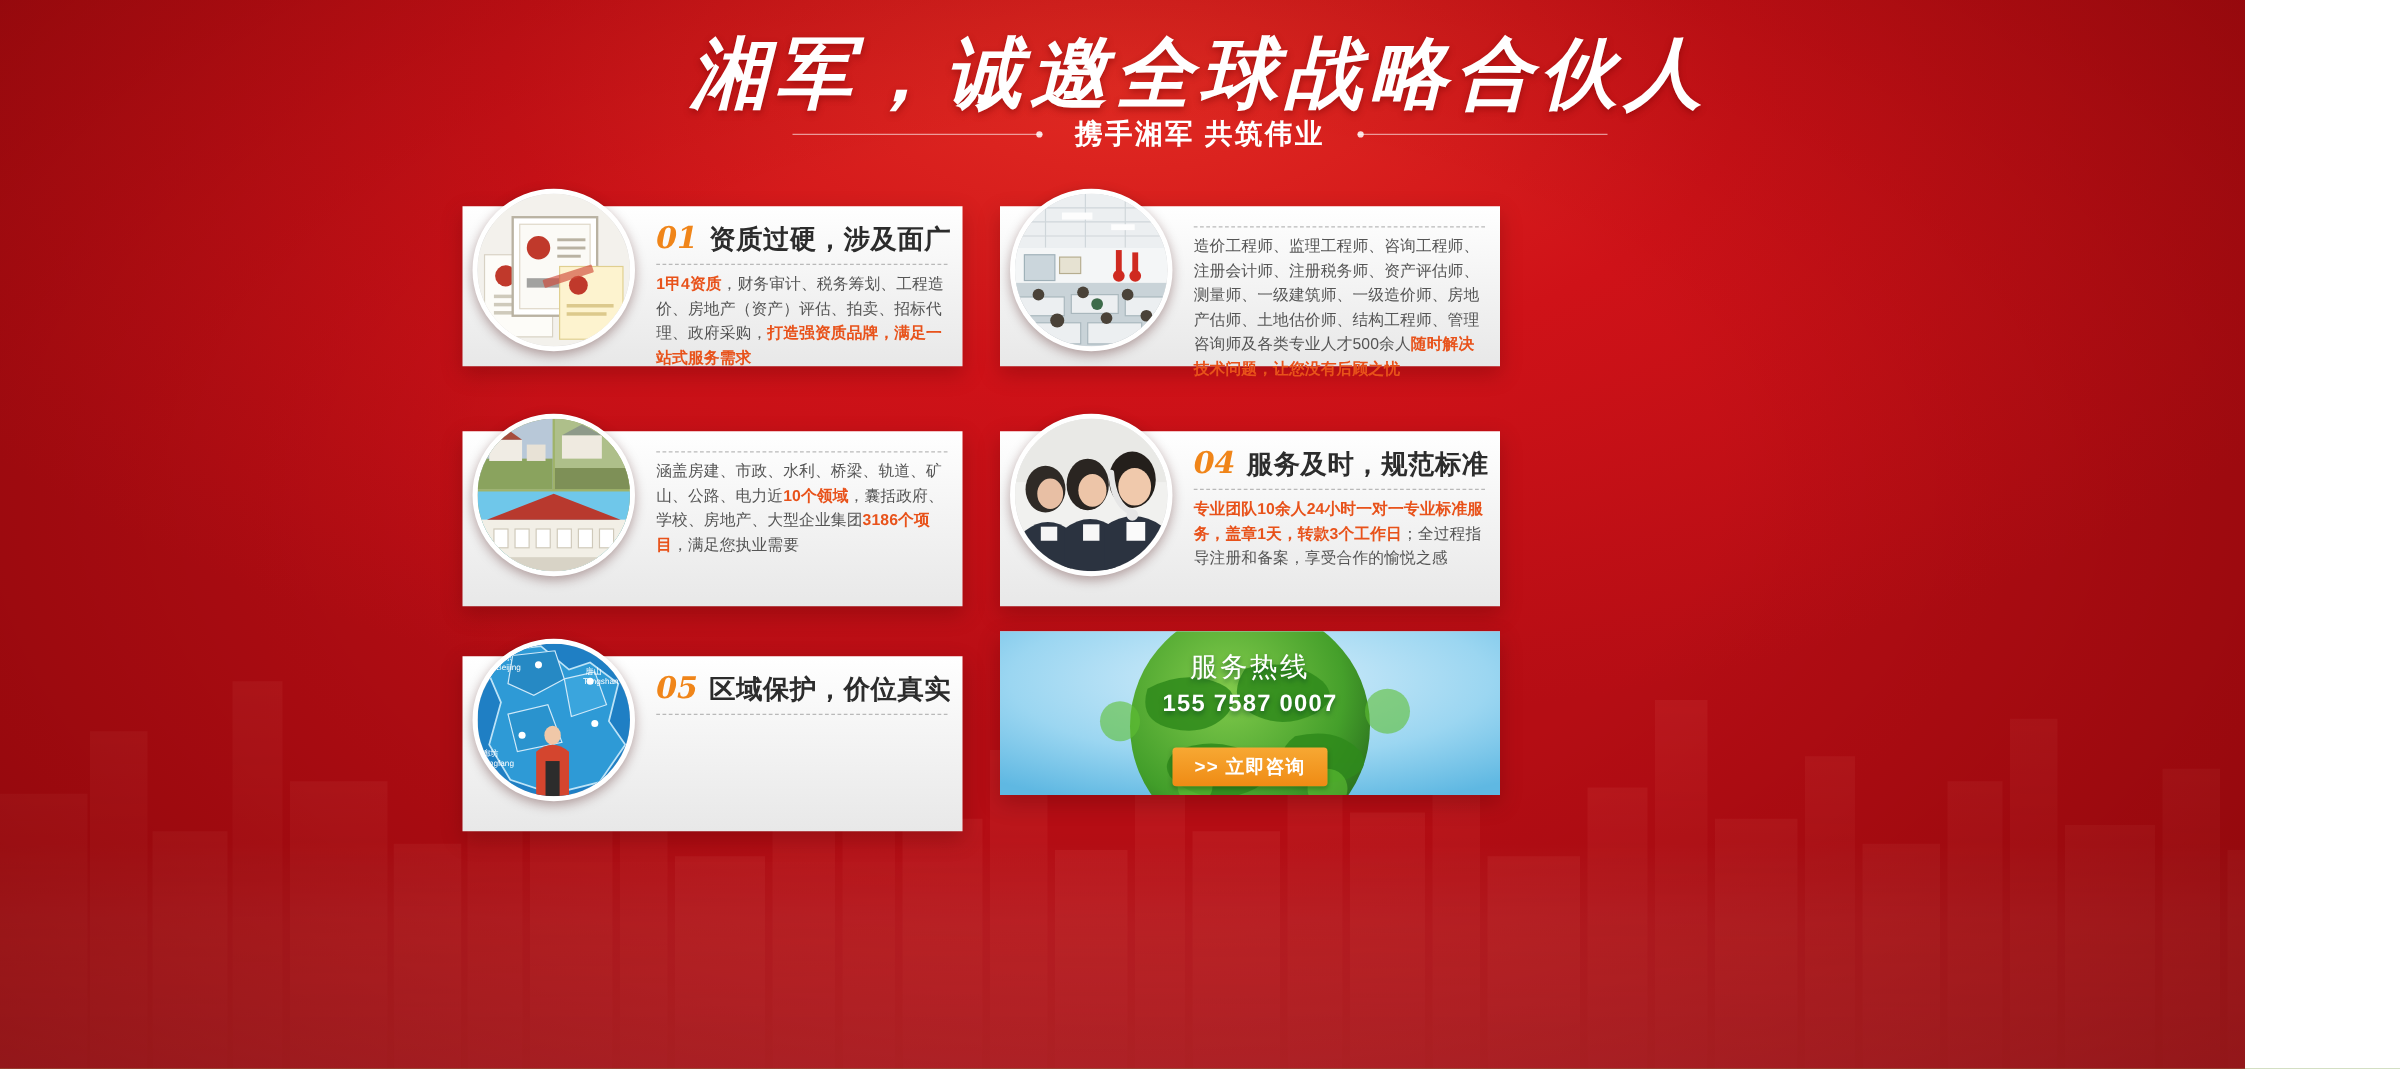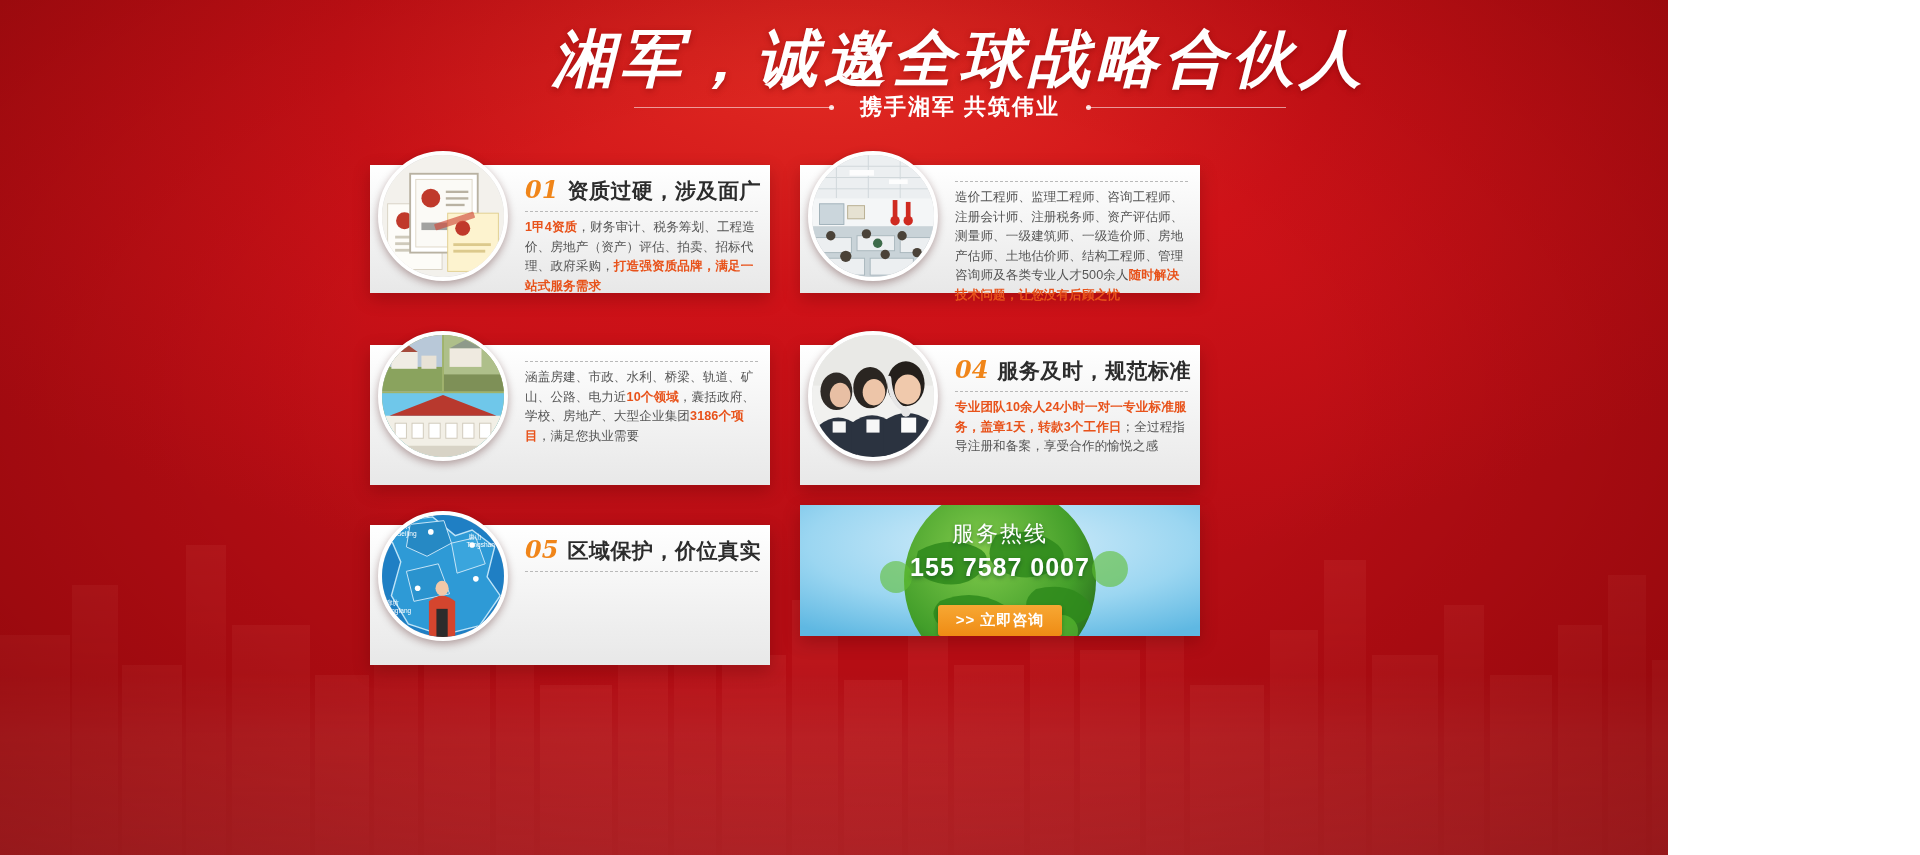--- a/index.html
+++ b/index.html
@@ -5,21 +5,21 @@
   * { box-sizing: border-box; margin: 0; padding: 0; }
   html, body {
     width: 1920px; height: 855px;
     font-family: "Liberation Sans", "DejaVu Sans", sans-serif;
     overflow: hidden;
   }
 
   
   #page {
     position: relative;
-    width: 1668px; height: 855px;
+    width: 1796px; height: 855px;
     background: #4d7c0f;
     overflow: hidden;
   }
   
   #bg-gradient {
     position: absolute; inset: 0;
     background:
       radial-gradient(ellipse 1100px 520px at 50% 8%, #e02a22 0%, #cf1218 45%, #b50d14 100%),
       linear-gradient(180deg,#d41b1c 0%, #c41116 38%, #a50c11 72%, #8e0a0f 100%);
   }
@@ -160,21 +160,21 @@
   #hotline-inner {
     position: absolute; inset: 0;
     display: flex; flex-direction: column; align-items: center;
     padding-top: 14px;
   }
   #hotline-title {
     color: #ffffff; font-size: 22px; font-weight: 400; letter-spacing: 2px;
     text-shadow: 0 2px 4px rgba(0,60,30,.55);
   }
   #hotline-number {
-    color: #ffffff; font-size: 25px; font-weight: 700; letter-spacing: 1px;
+    color: #ffffff; font-size: 19px; font-weight: 700; letter-spacing: 1px;
     margin-top: 4px;
     text-shadow: 0 2px 4px rgba(0,60,30,.55);
   }
   #consult-btn {
     margin-top: 23px;
     background: linear-gradient(180deg,#f7a833 0%, #ef8b14 100%);
     color: #ffffff;
     font-size: 15px; font-weight: 700;
     padding: 6px 18px;
     border: none; border-radius: 3px;

